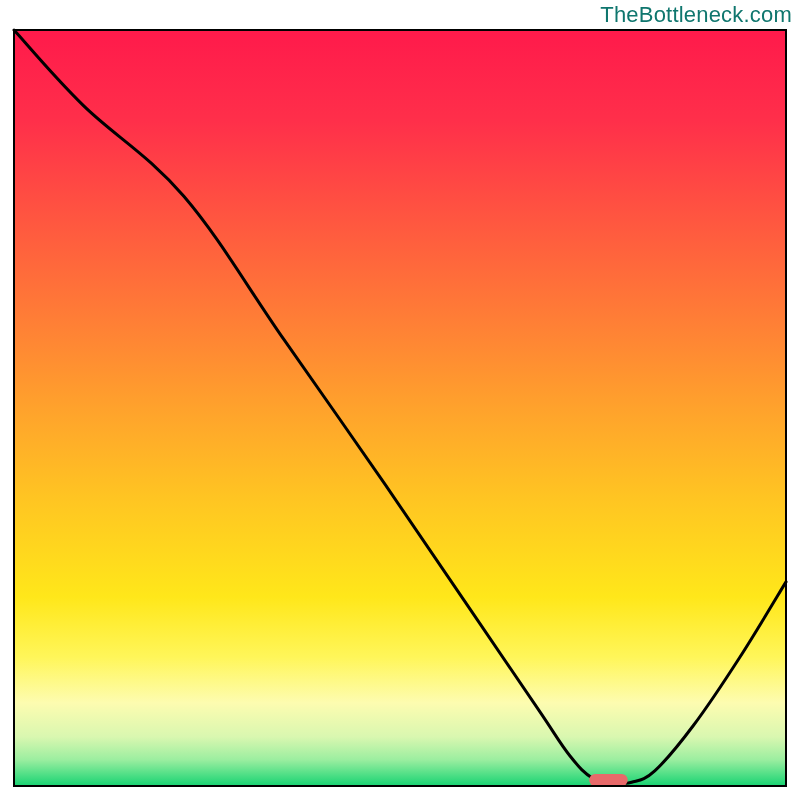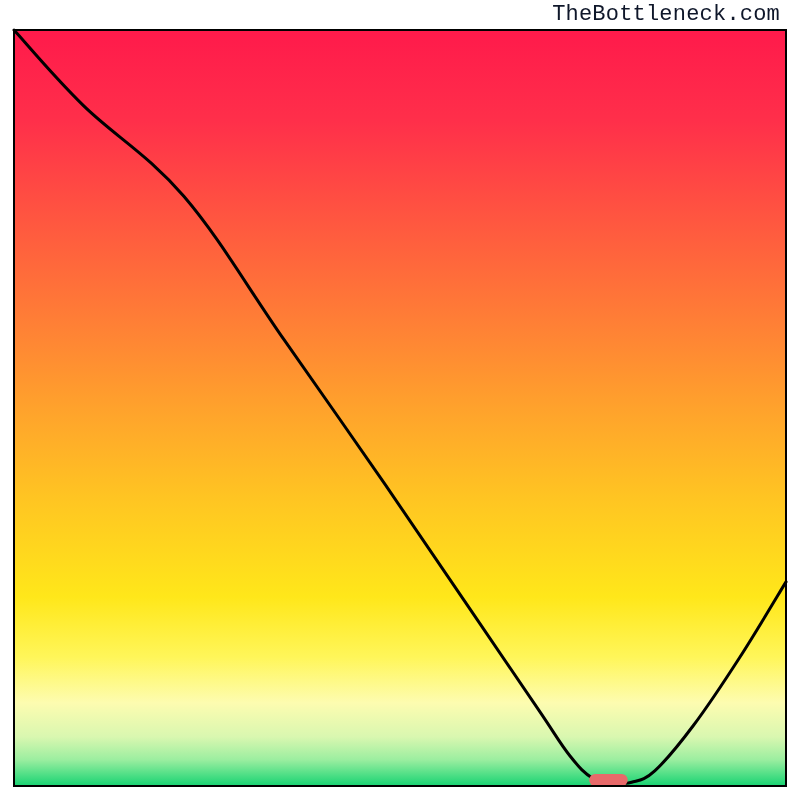--- a/index.html
+++ b/index.html
@@ -11,26 +11,25 @@
     font-family: Arial, Helvetica, sans-serif;
   }
   .chart-container {
     position: relative;
     width: 800px;
     height: 800px;
   }
   .watermark {
     position: absolute;
     top: 2px;
-    right: 20px;
+    right: 8px;
     font-size: 22px;
     font-weight: 500;
-    color: #0f172a;
+    color: #0f766e;
     letter-spacing: 0.2px;
-    font-family: Liberation Mono, monospace;
   }
   svg.plot {
     position: absolute;
     left: 0;
     top: 0;
   }
 </style>
 </head>
 <body>
 

